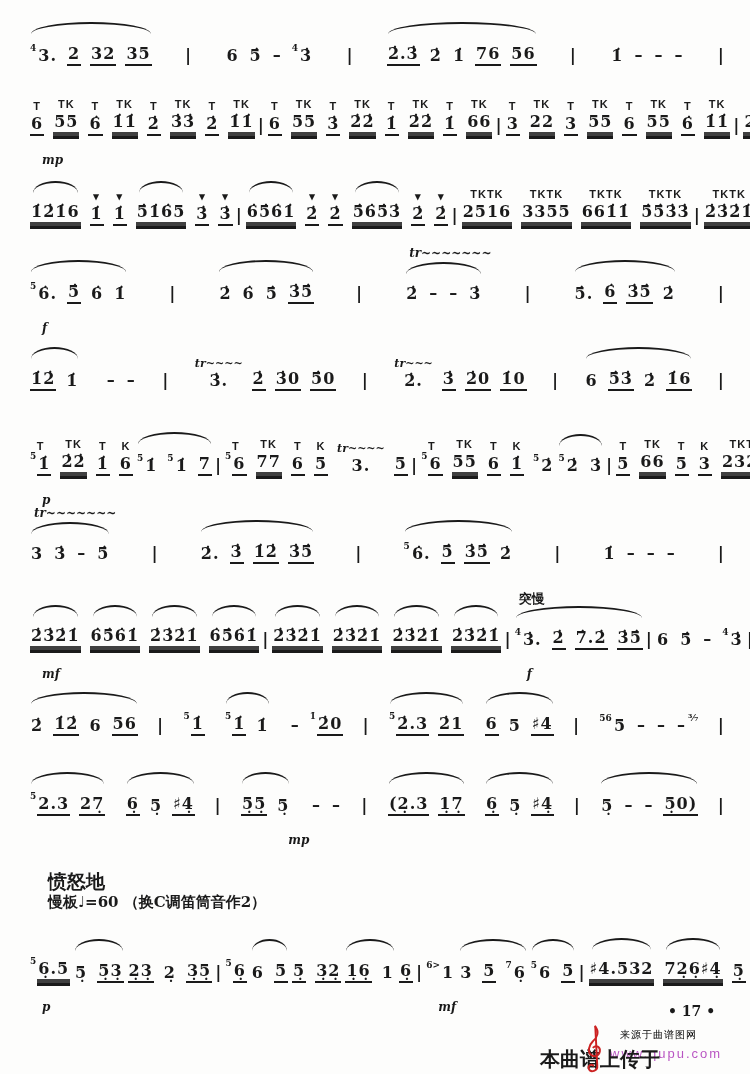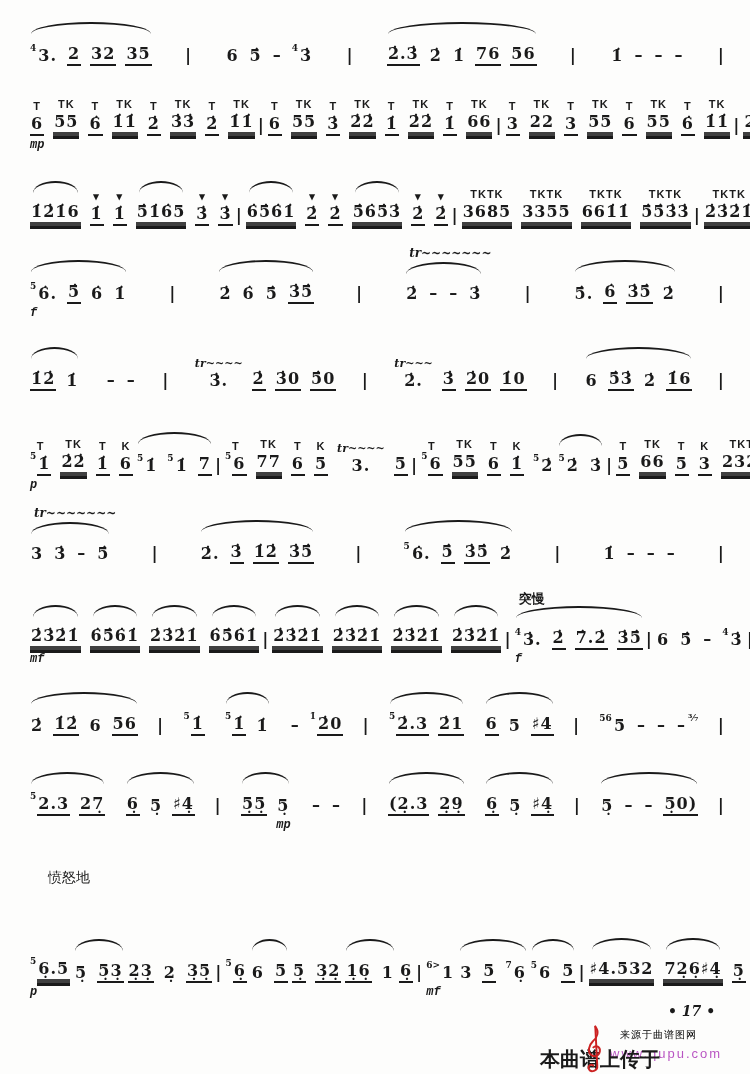--- a/index.html
+++ b/index.html
@@ -18,27 +18,27 @@
         line-height:13px;letter-spacing:1px;white-space:nowrap;}
   .ttop.trlabel{font-family:"DejaVu Serif",serif;font-style:italic;letter-spacing:0;}
   .gtop{position:absolute;top:-24px;left:6px;font-weight:bold;font-size:13px;white-space:nowrap;}
   .gtop.trlabel{font-style:italic;font-size:12px;}
   .mainrow{display:flex;align-items:flex-start;}
   .g{font-weight:bold;font-size:9px;transform:translateY(-3px);margin-right:1px;white-space:nowrap;}
   .ge{font-weight:bold;font-size:10px;transform:translateY(-4px);margin-left:1px;text-align:right;}
   .n{font-weight:bold;font-size:16px;line-height:20px;letter-spacing:1px;padding:0 1px;white-space:nowrap;}
   .u1{border-bottom:2px solid #1a1a1a;}
   .u2{border-bottom:4px solid #404040;box-shadow:0 3px 0 #1a1a1a;}
-  .dyn{position:absolute;top:100%;left:0;margin-top:3px;font-style:italic;font-weight:bold;
-       font-size:12px;line-height:12px;font-family:Liberation Mono, monospace;}
+  .dyn{position:absolute;top:100%;left:12px;margin-top:18px;font-style:italic;font-weight:bold;
+       font-size:12px;line-height:12px;}
   .bar{font-weight:bold;font-size:17px;line-height:21px;}
   .heading{position:absolute;left:30px;top:836px;font-weight:bold;font-size:18px;}
-  .mood{position:absolute;left:48px;top:869px;font-weight:normal;font-size:14px;}
+  .mood{position:absolute;left:48px;top:869px;font-weight:bold;font-size:19px;}
   .tempo{position:absolute;left:48px;top:893px;font-weight:bold;font-size:15px;}
-  .pagenum{position:absolute;left:668px;top:1003px;font-style:italic;font-weight:bold;font-size:14px;}
+  .pagenum{position:absolute;left:668px;top:1003px;font-weight:bold;font-size:14px;}
   .wm-source{position:absolute;left:620px;top:1028px;color:#000000;font-size:10px;
              font-family:Liberation Serif, serif;letter-spacing:1px;}
   .wm-url{position:absolute;left:610px;top:1046px;color:#a21caf;font-size:13px;opacity:.75;
           font-family:"Liberation Sans",sans-serif;letter-spacing:2px;}
   .upload{position:absolute;left:540px;top:1046px;font-weight:bold;font-size:20px;}
   .site{position:absolute;left:636px;top:1082px;color:#0c4a6e;font-weight:bold;font-size:15px;
         letter-spacing:1px;}
   .clef{position:absolute;left:580px;top:1024px;}
 </style>
 </head>
@@ -421,21 +421,21 @@
             </div>
           </div>
         </div>
         <div class="token">
           <div class="n bar">|</div>
         </div>
         <div class="group">
           <div class="token">
             <div class="ttop">TKTK</div>
             <div class="mainrow">
-              <div class="n u2">3685</div>
+              <div class="n u2">2516</div>
             </div>
           </div>
           <div class="token">
             <div class="ttop">TKTK</div>
             <div class="mainrow">
               <div class="n u2">3355</div>
             </div>
           </div>
           <div class="token">
             <div class="ttop">TKTK</div>
@@ -1343,21 +1343,21 @@
         <div class="group arc">
           <div class="token">
             <div class="ttop">&nbsp;</div>
             <div class="mainrow">
               <div class="n u1">(2̣.3</div>
             </div>
           </div>
           <div class="token">
             <div class="ttop">&nbsp;</div>
             <div class="mainrow">
-              <div class="n u1">2̣9̣</div>
+              <div class="n u1">1̣7̣</div>
             </div>
           </div>
         </div>
         <div class="group arc">
           <div class="token">
             <div class="ttop">&nbsp;</div>
             <div class="mainrow">
               <div class="n u1">6̣</div>
             </div>
           </div>
@@ -1582,20 +1582,21 @@
           <div class="token">
             <div class="ttop">&nbsp;</div>
             <div class="mainrow">
               <div class="n u1">5̣</div>
             </div>
           </div>
         </div>
       </div>
     </div>
   <div class="mood">愤怒地</div>
+  <div class="tempo">慢板♩=60 （换C调笛筒音作2）</div>
   <div class="pagenum">• 17 •</div>
   <div class="wm-source">来源于曲谱图网</div>
   <div class="wm-url">www.qupu.com</div>
   <div class="upload">本曲谱上传于</div>
   <div class="site">中国曲谱网</div>
   <svg class="clef" width="28" height="52" viewBox="0 0 30 80">
     <path d="M17 4 C23 11 21 20 13 27 C7 33 5 42 10 47 C15 52 23 49 24 42 C25 35 18 32 14 36" fill="none" stroke="#cc2222" stroke-width="3" stroke-linecap="round"></path>
     <path d="M17 4 L20 64 C21 72 10 76 7 69 C5 64 11 61 14 64" fill="none" stroke="#cc2222" stroke-width="3" stroke-linecap="round"></path>
   </svg>
 </div>

